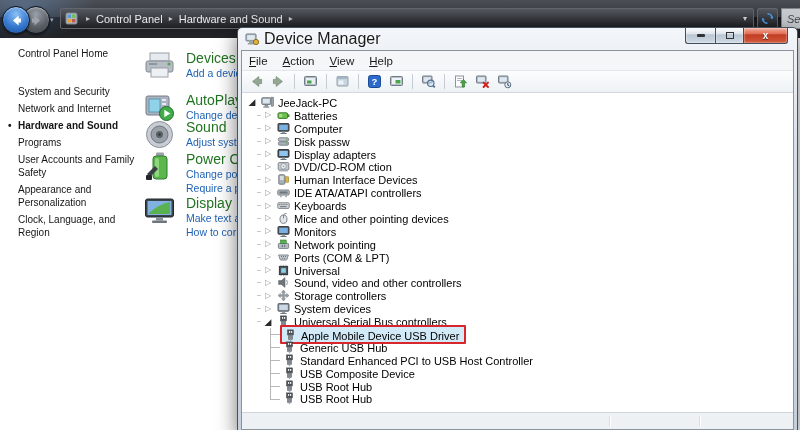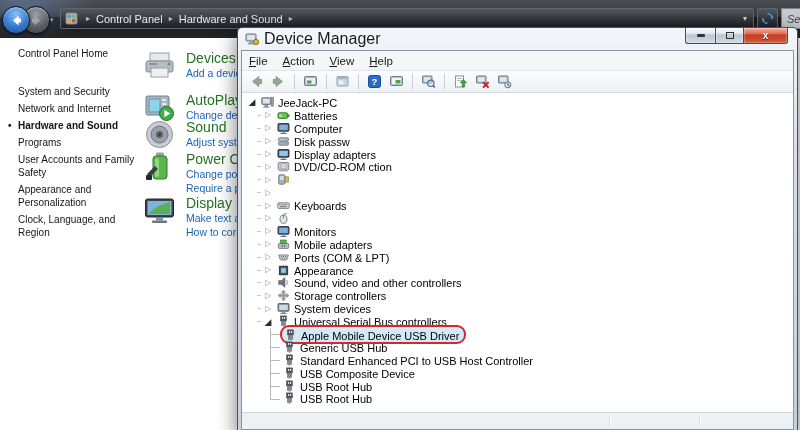--- a/index.html
+++ b/index.html
@@ -80,21 +80,21 @@
   .exp.collapsed{color:#9a9a9a}
   .exp.expanded{color:#2a2a2a;font-size:9px}
   .stub{width:4px;height:1px;background:#c9c9c9;margin-right:1px;flex:none}
   .conn{width:16px;height:12.9px;position:relative;flex:none}
   .conn .v{position:absolute;left:6px;top:0;width:1px;height:100%;background:#b8b8b8}
   .conn.last .v{height:50%}
   .conn .h{position:absolute;left:6px;top:50%;width:10px;height:1px;background:#b8b8b8}
   .rc{display:flex;align-items:flex-end;gap:4px;padding:0 3px;height:13px}
   .rc .ic{width:13px;height:13px;flex:none;display:flex}
   .rc.sel{background:#d2e9f8}
-  .rc.anno{border-style:solid;border-width:2px;border-radius:9px;padding:0 5px 0 2px;margin:-3px 0;height:15px}
+  .rc.anno{border-style:solid;border-width:2px;border-radius:1px;padding:0 5px 0 2px;margin:-3px 0;height:15px}
 
   .status{height:16px;background:#eef1f4;border-top:1px solid #cfd4da;position:relative;flex:none}
   .status .ssep{position:absolute;top:3px;bottom:3px;width:1px;background:#d9dde1;border-right:1px solid #fff}
   .s1{right:182px}.s2{right:92px}
 </style>
 </head>
 <body>
 
 <div class="topbar">
   <div class="navbtn back">
@@ -423,25 +423,37 @@
           <span class="stub"></span>
           <span class="exp collapsed">▷</span>
           <span class="rc">
             <span class="ic">
               <svg width="13" height="13" viewBox="0 0 13 13">
                 <rect x="1.8" y="1.8" width="6" height="9.4" rx="1" fill="#aab1b8" stroke="#767d84"></rect>
                 <rect x="2.9" y="3" width="3.8" height="4" fill="#d6dce2"></rect>
                 <rect x="8.6" y="3.8" width="3" height="5.4" fill="#d9b84a" stroke="#9a7c22" stroke-width="0.6"></rect>
               </svg>
             </span>
-          </span>
-        </div>
-        <div class="trow l1">
-          <span class="stub"></span>
-          <span class="exp collapsed">▷</span>
+            <span>Human Interface Devices</span>
+          </span>
+        </div>
+        <div class="trow l1">
+          <span class="stub"></span>
+          <span class="exp collapsed">▷</span>
+          <span class="rc">
+            <span class="ic">
+              <svg width="13" height="13" viewBox="0 0 13 13">
+                <rect x="0.8" y="4" width="11.4" height="5" rx="1" fill="#b7bdc4" stroke="#7c848b"></rect>
+                <rect x="2.4" y="5.4" width="8.2" height="2.2" fill="#6e757c"></rect>
+                <rect x="3.2" y="9.4" width="1.4" height="1.8" fill="#8d949b"></rect>
+                <rect x="8.4" y="9.4" width="1.4" height="1.8" fill="#8d949b"></rect>
+              </svg>
+            </span>
+            <span>IDE ATA/ATAPI controllers</span>
+          </span>
         </div>
         <div class="trow l1">
           <span class="stub"></span>
           <span class="exp collapsed">▷</span>
           <span class="rc">
             <span class="ic">
               <svg width="13" height="13" viewBox="0 0 13 13">
                 <rect x="0.8" y="3.8" width="11.4" height="5.6" rx="1" fill="#d2d7dc" stroke="#80878e"></rect>
                 <g fill="#7d848b">
                   <rect x="2" y="5" width="1.2" height="1.2"></rect>
@@ -460,20 +472,21 @@
           <span class="stub"></span>
           <span class="exp collapsed">▷</span>
           <span class="rc">
             <span class="ic">
               <svg width="13" height="13" viewBox="0 0 13 13">
                 <path d="M6.5 3 Q10 3 10 7.2 Q10 11.4 6.5 11.4 Q3 11.4 3 7.2 Q3 3 6.5 3 Z" fill="#e2e6ea" stroke="#80878e"></path>
                 <line x1="6.5" y1="3" x2="6.5" y2="6.4" stroke="#80878e"></line>
                 <path d="M6.5 3 Q7.5 1 9.5 1.6" stroke="#80878e" fill="none"></path>
               </svg>
             </span>
+            <span>Mice and other pointing devices</span>
           </span>
         </div>
         <div class="trow l1">
           <span class="stub"></span>
           <span class="exp collapsed">▷</span>
           <span class="rc">
             <span class="ic">
               <svg width="13" height="13" viewBox="0 0 13 13">
                 <rect x="1" y="1.6" width="11" height="7.6" rx="0.8" fill="#525a62" stroke="#343a40"></rect>
                 <rect x="2.2" y="2.8" width="8.6" height="5.2" fill="#79b1e2"></rect>
@@ -489,21 +502,21 @@
           <span class="exp collapsed">▷</span>
           <span class="rc">
             <span class="ic">
               <svg width="13" height="13" viewBox="0 0 13 13">
                 <rect x="1.4" y="5.4" width="10.2" height="5" rx="0.8" fill="#b7bdc4" stroke="#7c848b"></rect>
                 <rect x="3.6" y="2" width="5.6" height="3.4" fill="#57b34f" stroke="#2e7a2a" stroke-width="0.6"></rect>
                 <rect x="4.8" y="6.8" width="1.2" height="2.2" fill="#6e757c"></rect>
                 <rect x="7" y="6.8" width="1.2" height="2.2" fill="#6e757c"></rect>
               </svg>
             </span>
-            <span>Mobile adapters</span>
+            <span>Network pointing</span>
           </span>
         </div>
         <div class="trow l1">
           <span class="stub"></span>
           <span class="exp collapsed">▷</span>
           <span class="rc">
             <span class="ic">
               <svg width="13" height="13" viewBox="0 0 13 13">
                 <path d="M1.6 4 L11.4 4 L9.6 9 L3.4 9 Z" fill="#c5cbd1" stroke="#80878e"></path>
                 <g fill="#5a6167">
@@ -529,21 +542,21 @@
                   <line x1="6.5" y1="0.8" x2="6.5" y2="2.6"></line>
                   <line x1="9" y1="0.8" x2="9" y2="2.6"></line>
                   <line x1="4" y1="10.4" x2="4" y2="12.2"></line>
                   <line x1="6.5" y1="10.4" x2="6.5" y2="12.2"></line>
                   <line x1="9" y1="10.4" x2="9" y2="12.2"></line>
                 </g>
                 <rect x="2.4" y="2.4" width="8.2" height="8.2" fill="#4e565e" stroke="#31373d"></rect>
                 <rect x="4.2" y="4.2" width="4.6" height="4.6" fill="#8fd0e8"></rect>
               </svg>
             </span>
-            <span>Appearance</span>
+            <span>Universal</span>
           </span>
         </div>
         <div class="trow l1">
           <span class="stub"></span>
           <span class="exp collapsed">▷</span>
           <span class="rc">
             <span class="ic">
               <svg width="13" height="13" viewBox="0 0 13 13">
                 <path d="M1.6 4.6 L4.4 4.6 L8 1.6 L8 11.4 L4.4 8.4 L1.6 8.4 Z" fill="#6e757c" stroke="#52585e" stroke-width="0.5"></path>
                 <path d="M9.6 4 Q11.2 6.5 9.6 9" stroke="#8d949b" fill="none"></path>

